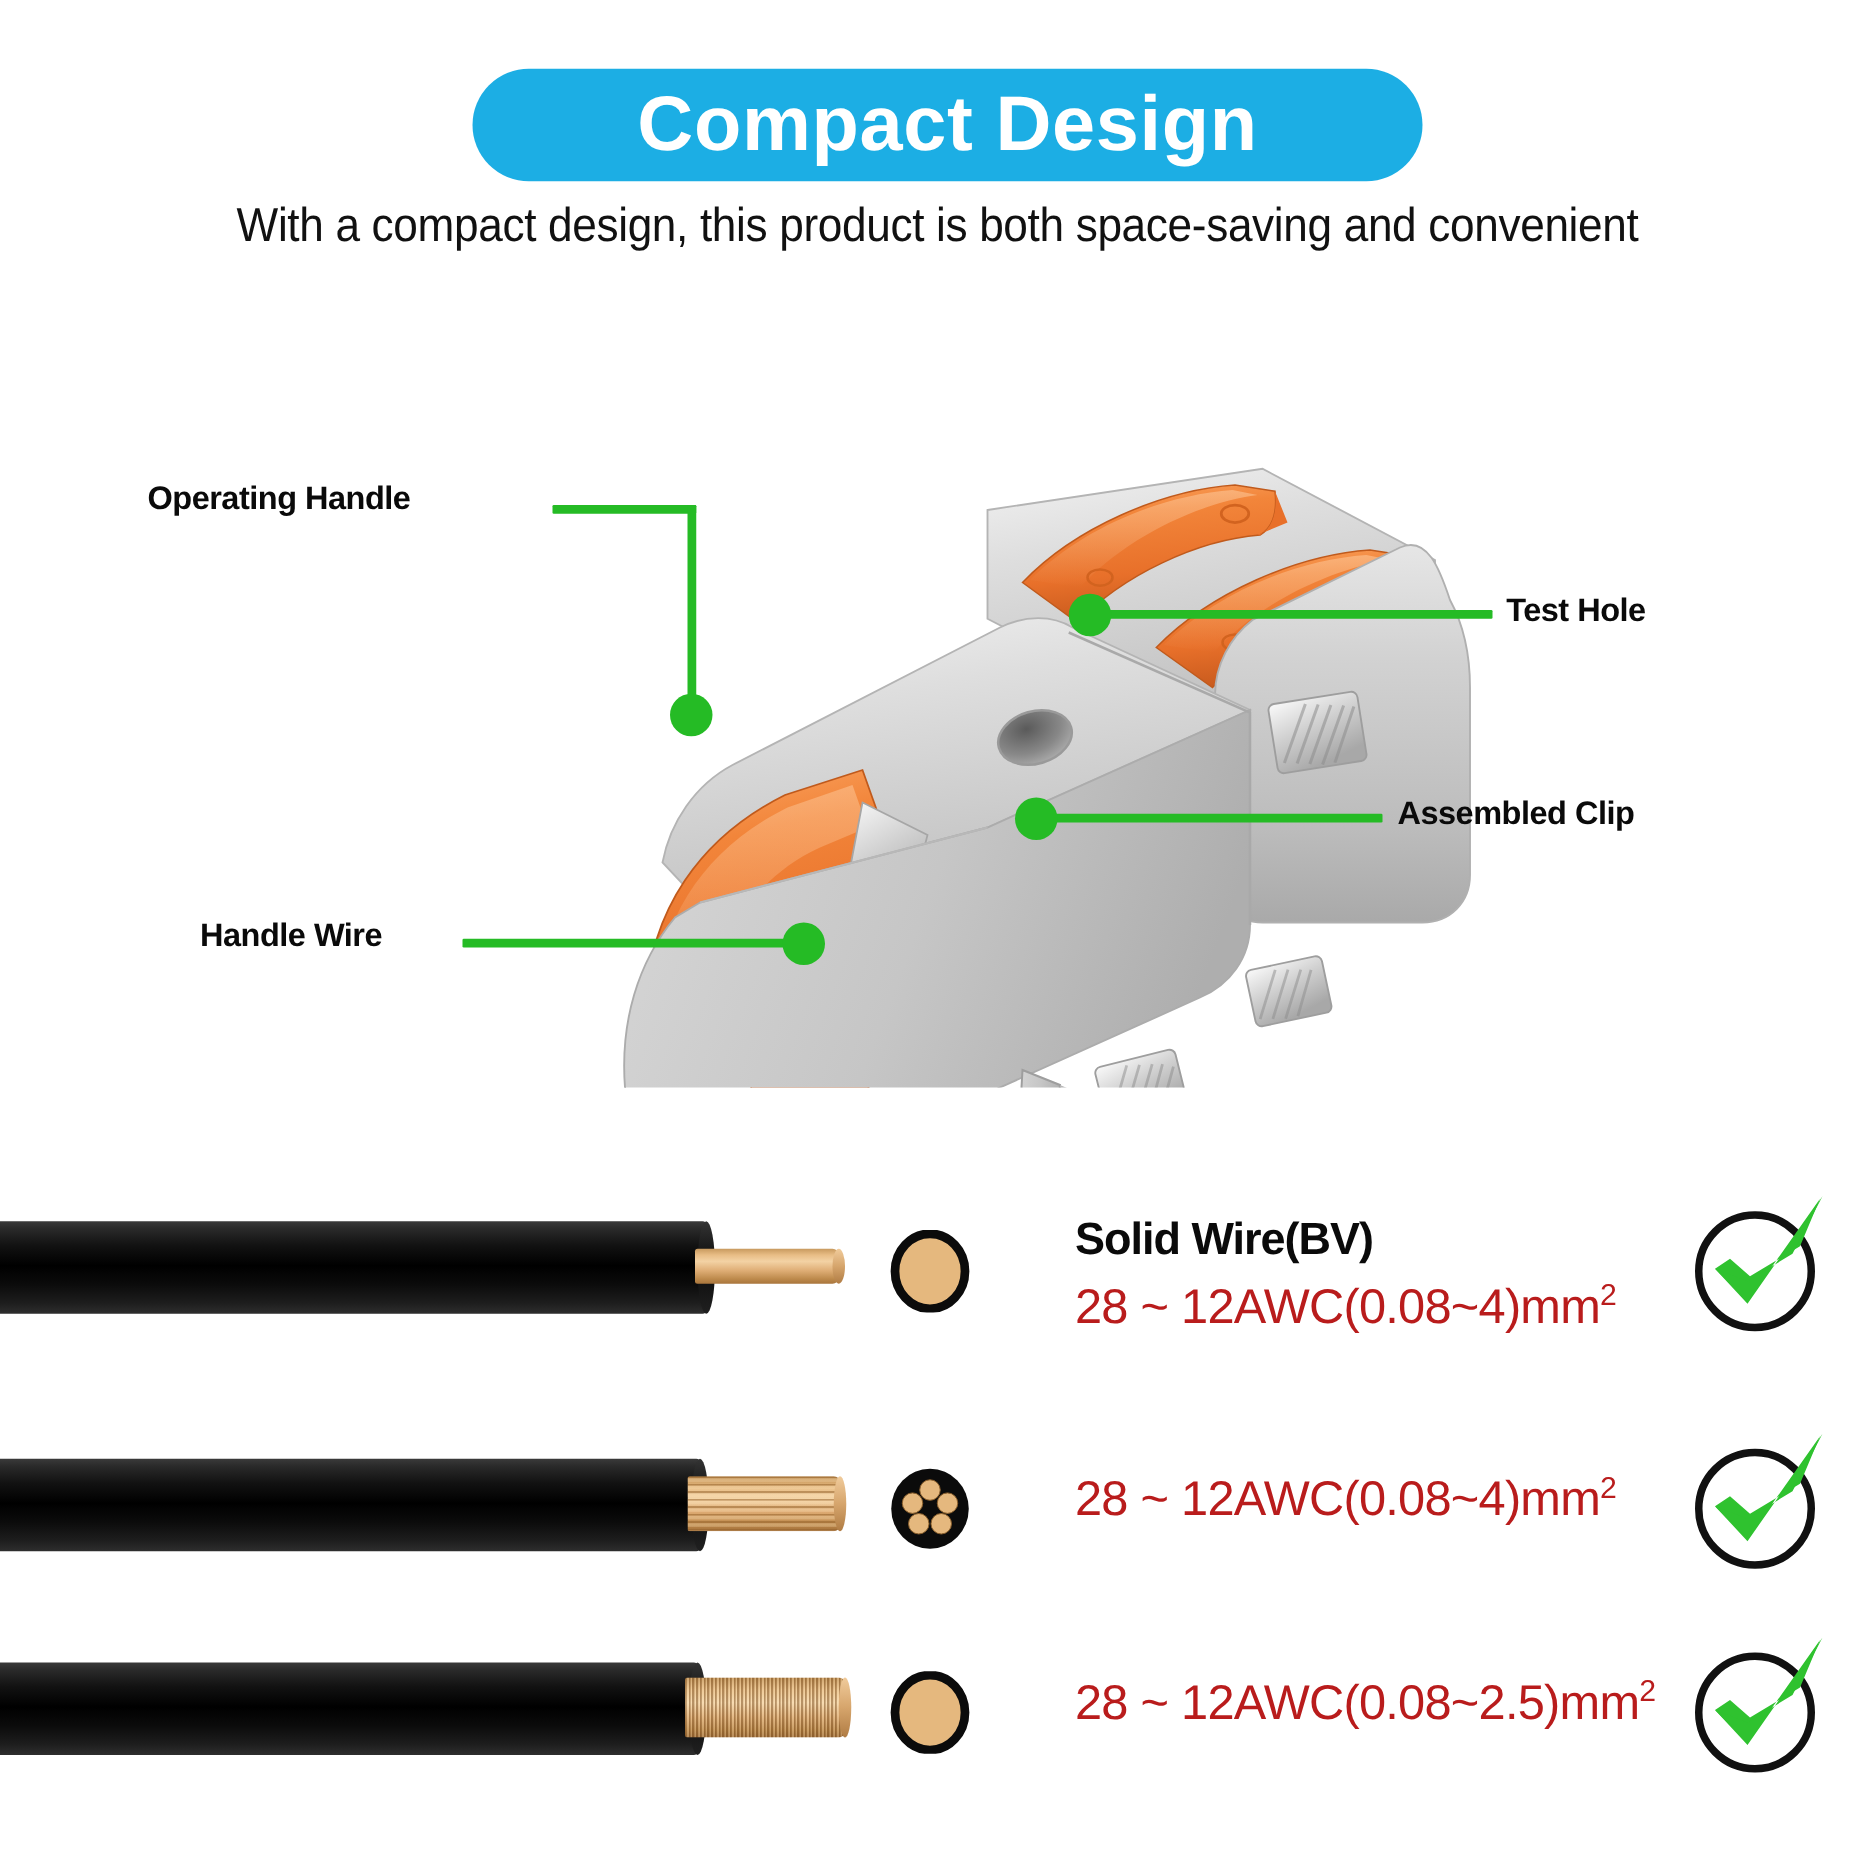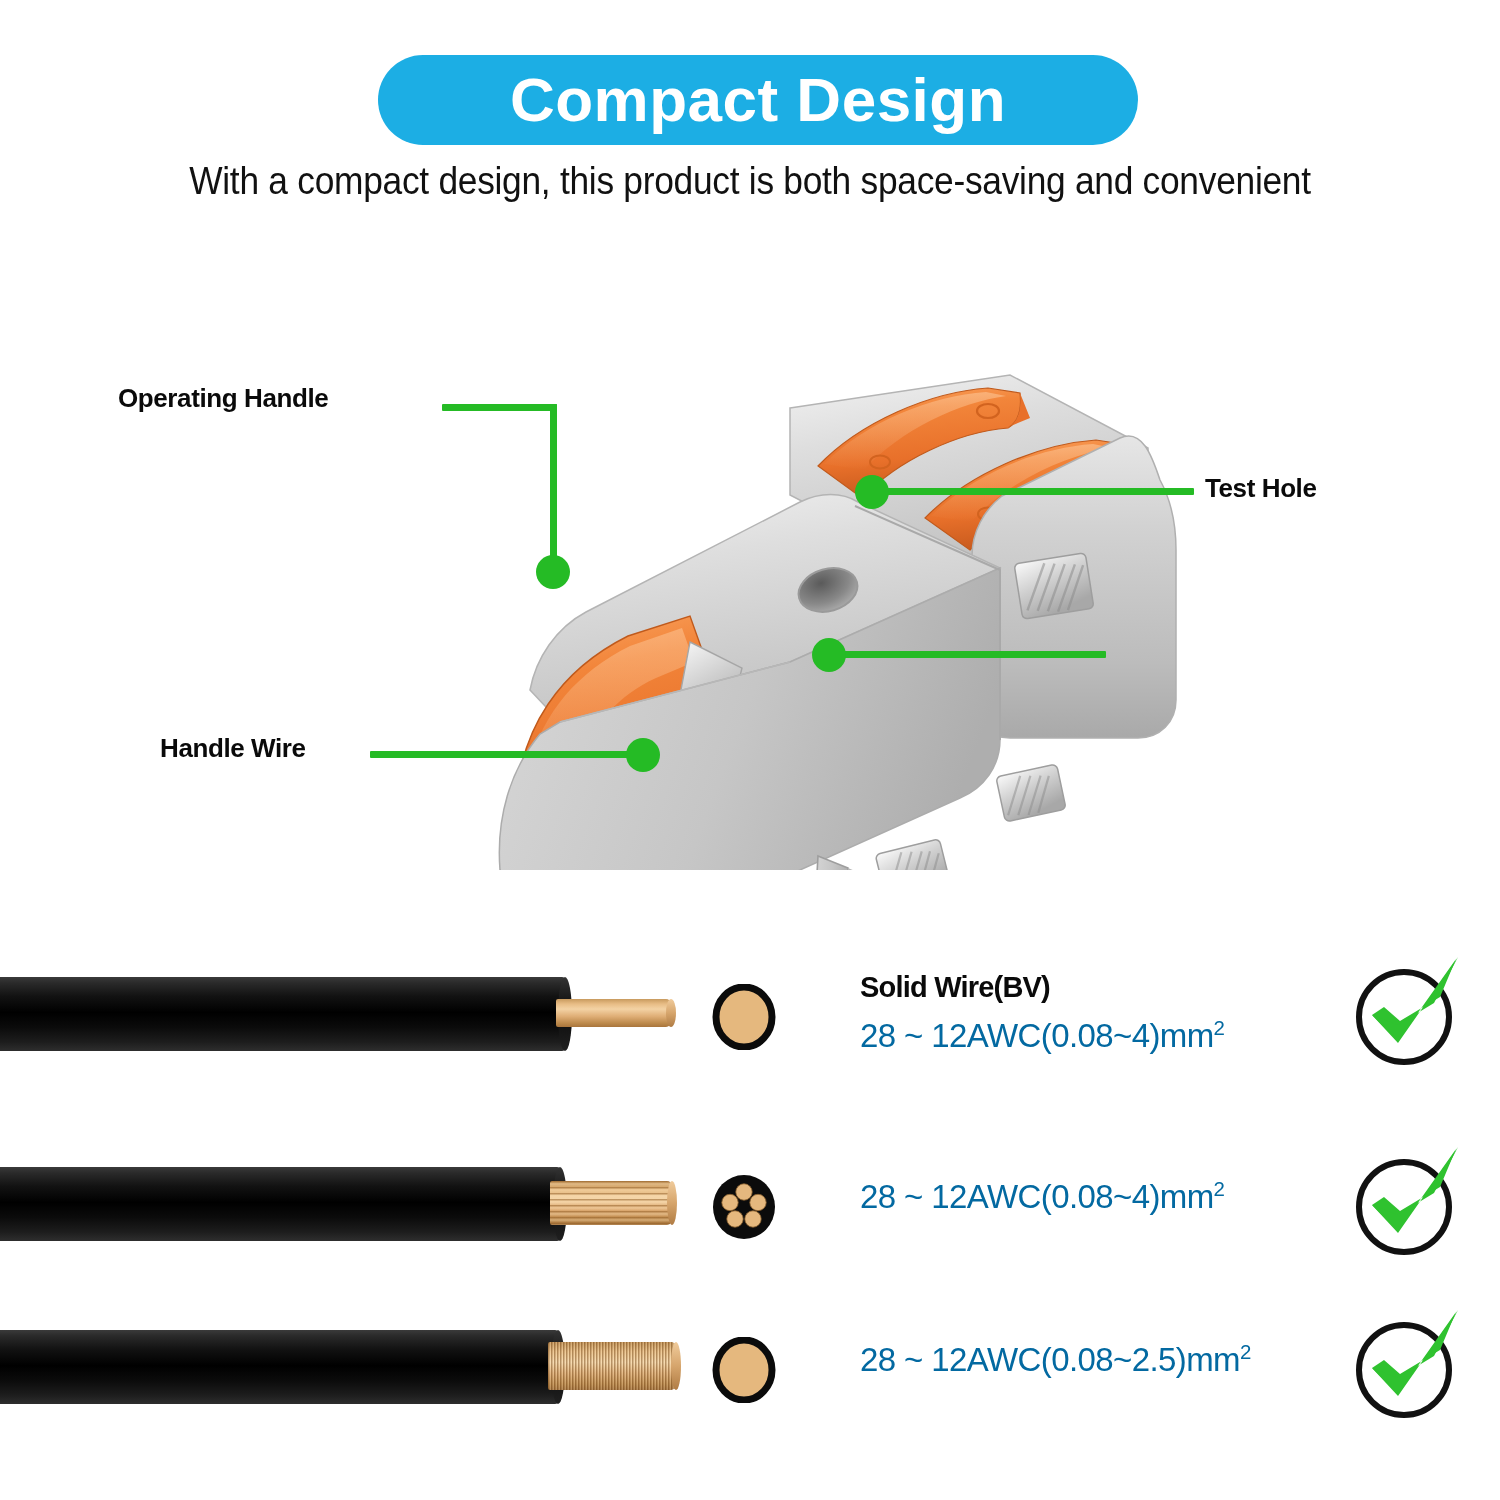--- a/index.html
+++ b/index.html
@@ -138,30 +138,30 @@
     right: -5px; top: 0;
     width: 10px; height: 100%;
     border-radius: 50%;
     background: linear-gradient(to bottom, #f0cb9b, #d6a56c 50%, #b07c44);
   }
 
   .xsec { position: absolute; }
 
   .row-text { position: absolute; }
   .row-title {
-    font-size: 29px;
+    font-size: 36px;
     font-weight: bold;
     color: #0a0a0a;
     letter-spacing: -0.8px;
     white-space: nowrap;
     line-height: 1;
   }
   .row-spec {
-    font-size: 33px;
-    color: #0369a1;
+    font-size: 39px;
+    color: #b91c1c;
     letter-spacing: -0.6px;
     white-space: nowrap;
     line-height: 1;
     margin-top: 16px;
   }
   .row-spec sup { font-size: 0.62em; vertical-align: super; }
 
   .check-wrap { position: absolute; width: 120px; height: 120px; }
 </style>
 </head>
@@ -314,20 +314,21 @@
 
     <div class="callout-label" style="left:118px; top:113px;">Operating Handle</div>
     <div class="leader leader-h" style="left:442px; top:134px; width:115px;"></div>
     <div class="leader leader-v" style="left:550px; top:134px; height:165px;"></div>
     <div class="leader-dot" style="left:536px; top:285px;"></div>
 
     <div class="callout-label" style="left:1205px; top:203px;">Test Hole</div>
     <div class="leader leader-h" style="left:871px; top:218px; width:323px;"></div>
     <div class="leader-dot" style="left:855px; top:205px;"></div>
 
+    <div class="callout-label" style="left:1118px; top:365px;">Assembled Clip</div>
     <div class="leader leader-h" style="left:828px; top:381px; width:278px;"></div>
     <div class="leader-dot" style="left:812px; top:368px;"></div>
 
     <div class="callout-label" style="left:160px; top:463px;">Handle Wire</div>
     <div class="leader leader-h" style="left:370px; top:481px; width:275px;"></div>
     <div class="leader-dot" style="left:626px; top:468px;"></div>
   </div>
 
   <div class="wire-row" style="top:955px;">
     <div class="cable" style="top:22px; width:575px; height:74px;">

